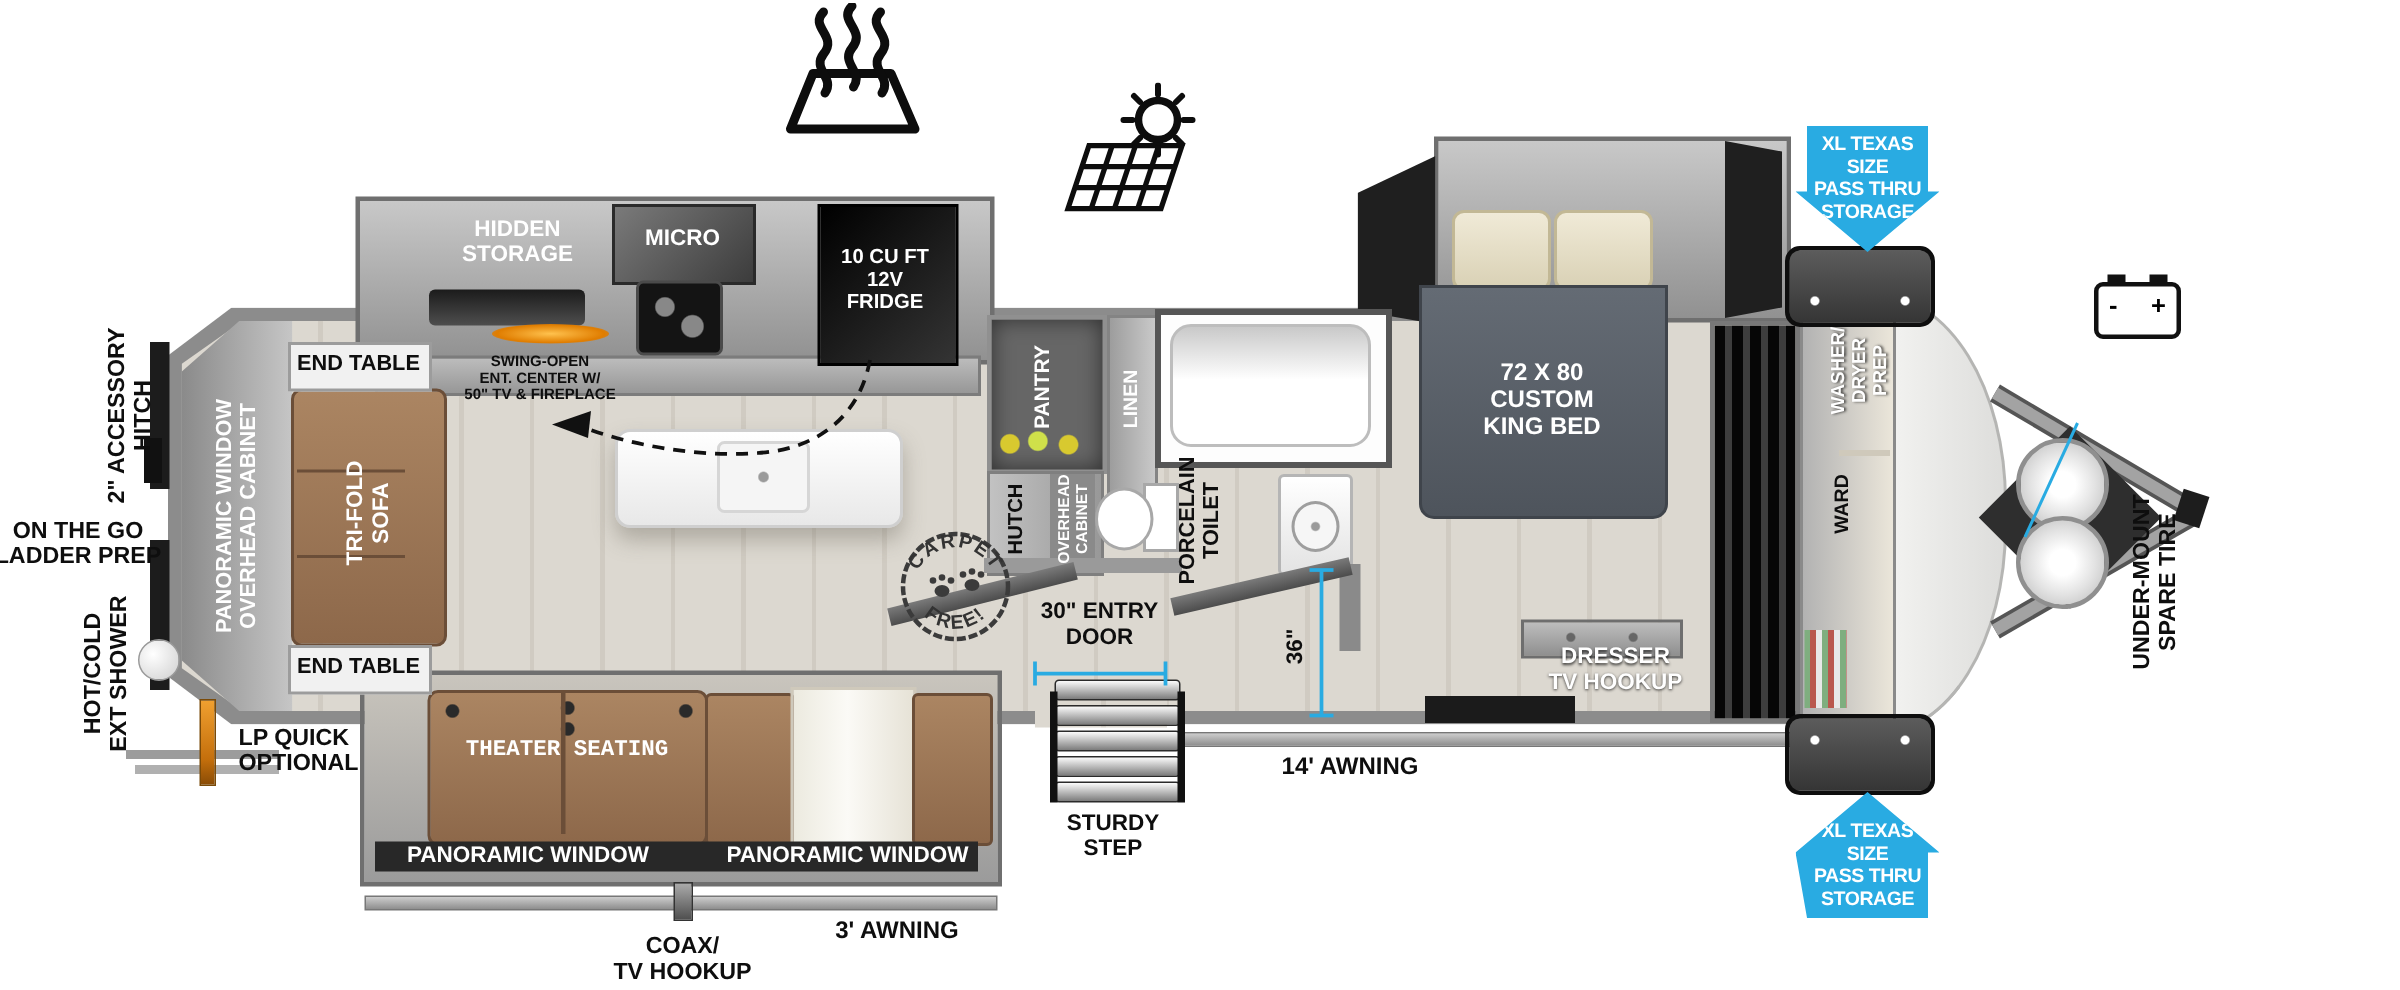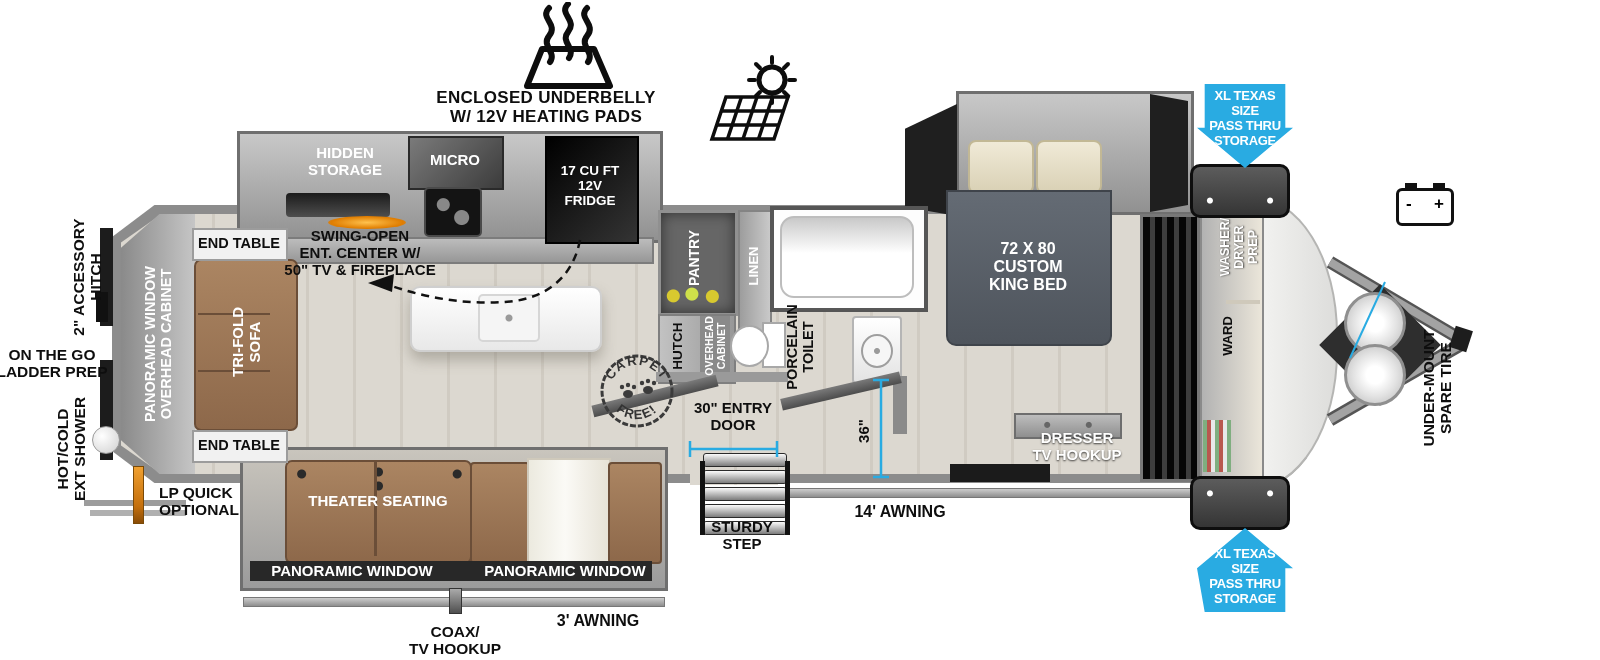--- a/index.html
+++ b/index.html
@@ -70,26 +70,26 @@
   <div class="lbl white" style="left:345px;top:162px;font-size:15px;">HIDDEN
 STORAGE</div>
   <div class="abs" style="left:408px;top:136px;width:92px;height:50px;z-index:3;
               background:linear-gradient(135deg,#7a7a7a,#3c3c3c);border:2px solid #2a2a2a;"></div>
   <div class="lbl white" style="left:455px;top:160px;font-size:15px;">MICRO</div>
   <div class="abs" style="left:424px;top:187px;width:54px;height:46px;border-radius:5px;z-index:3;border:2px solid #4a4a4a;
               background:radial-gradient(circle at 32% 34%,#888 6px,rgba(0,0,0,0) 7px),
                          radial-gradient(circle at 66% 62%,#888 7px,rgba(0,0,0,0) 8px),#141414;"></div>
   <div class="abs" style="left:545px;top:136px;width:90px;height:104px;z-index:3;
               background:linear-gradient(135deg,#000,#343434);border:2px solid #000;"></div>
-  <div class="lbl white" style="left:590px;top:186px;font-size:13.5px;">17 CU FT
+  <div class="lbl white" style="left:590px;top:186px;font-size:13.5px;">10 CU FT
 12V
 FRIDGE</div>
   <div class="abs" style="left:328px;top:216px;width:78px;height:13px;border-radius:50%;z-index:4;
               background:radial-gradient(ellipse,#ffc24e,#e07d00 65%,rgba(224,125,0,0));"></div>
-  <div class="lbl" style="left:360px;top:253px;font-size:15px;">SWING-OPEN
+  <div class="lbl" style="left:360px;top:253px;font-size:10px;">SWING-OPEN
 ENT. CENTER W/
 50" TV &amp; FIREPLACE</div>
 
   <div class="abs" style="left:410px;top:286px;width:188px;height:62px;border-radius:10px;z-index:3;
               background:linear-gradient(180deg,#ffffff,#e8e8e8);border:2px solid #cfcfcf;
               box-shadow:0 8px 14px rgba(120,115,105,.45);"></div>
   <div class="abs" style="left:478px;top:294px;width:58px;height:44px;border-radius:5px;z-index:4;
               background:radial-gradient(circle at 50% 50%,#9a9a9a 3px,rgba(0,0,0,0) 4px),#f5f5f5;
               border:2px solid #d6d6d6;"></div>
 
@@ -208,21 +208,21 @@
   <div class="tire" style="left:1344px;top:344px;"></div>
 
   <div class="grayb abs" style="left:240px;top:447px;width:422px;height:138px;z-index:2;background:linear-gradient(180deg,#c9c5bd,#9b9b9b);"></div>
   <div class="brown abs" style="left:285px;top:460px;width:183px;height:100px;z-index:3;
               background-image:radial-gradient(circle at 8% 12%,#2a2a2a 4px,rgba(0,0,0,0) 5px),
                                radial-gradient(circle at 50% 10%,#2a2a2a 4px,rgba(0,0,0,0) 5px),
                                radial-gradient(circle at 50% 24%,#2a2a2a 4px,rgba(0,0,0,0) 5px),
                                radial-gradient(circle at 93% 12%,#2a2a2a 4px,rgba(0,0,0,0) 5px),
                                linear-gradient(180deg,#ab8562,#8d684a);"></div>
   <div class="abs" style="left:374px;top:462px;width:3px;height:94px;background:#6b4e38;z-index:4;"></div>
-  <div class="lbl white" style="left:378px;top:501px;font-size:15px;">THEATER SEATING</div>
+  <div class="lbl white" style="left:378px;top:501px;font-size:15px;font-family:Liberation Mono, monospace;">THEATER SEATING</div>
   <div class="brown abs" style="left:470px;top:462px;width:56px;height:98px;border-radius:4px;z-index:3;"></div>
   <div class="abs" style="left:527px;top:458px;width:80px;height:102px;z-index:3;
               background:linear-gradient(90deg,#eceadf,#fbfaf6 45%,#e6e2d6);border:2px solid #cfc9bb;"></div>
   <div class="brown abs" style="left:608px;top:462px;width:50px;height:98px;border-radius:4px;z-index:3;"></div>
   <div class="abs" style="left:250px;top:561px;width:402px;height:20px;background:#282828;z-index:3;"></div>
   <div class="lbl white" style="left:352px;top:571px;font-size:15px;">PANORAMIC WINDOW</div>
   <div class="lbl white" style="left:565px;top:571px;font-size:15px;">PANORAMIC WINDOW</div>
 
   <div class="abs" style="left:690px;top:466px;width:88px;height:19px;z-index:2;
               background:repeating-linear-gradient(90deg,#dcd8d0 0 44px,#d0cbc2 44px 47px);"></div>
@@ -230,43 +230,41 @@
 DOOR</div>
   <div class="abs" style="left:703px;top:453px;width:84px;height:86px;z-index:5;">
     <div class="abs" style="left:-3px;top:8px;width:5px;height:74px;background:#111;"></div>
     <div class="abs" style="right:-3px;top:8px;width:5px;height:74px;background:#111;"></div>
     <div class="tread"></div>
       <div class="tread"></div>
       <div class="tread"></div>
     <div class="tread"></div>
       <div class="tread"></div>
   </div>
-  <div class="lbl" style="left:742px;top:536px;font-size:15px;">STURDY
+  <div class="lbl" style="left:742px;top:558px;font-size:15px;">STURDY
 STEP</div>
 
   <div class="abs" style="left:768px;top:488px;width:476px;height:8px;z-index:2;
               background:linear-gradient(180deg,#cdcdcd,#8e8e8e);border:1px solid #777;"></div>
   <div class="lbl" style="left:900px;top:512px;font-size:16px;">14' AWNING</div>
   <div class="abs" style="left:243px;top:597px;width:420px;height:8px;z-index:2;
               background:linear-gradient(180deg,#cdcdcd,#8e8e8e);border:1px solid #777;"></div>
   <div class="lbl" style="left:598px;top:621px;font-size:16px;">3' AWNING</div>
 
   <div class="abs" style="left:449px;top:588px;width:11px;height:24px;z-index:3;
               background:linear-gradient(180deg,#aaa,#4f4f4f);border:1px solid #333;"></div>
   <div class="lbl" style="left:455px;top:640px;font-size:15.5px;">COAX/
 TV HOOKUP</div>
 
   <svg class="abs" style="left:497px;top:2px;z-index:10;" width="122" height="88" viewBox="0 0 122 88">
     <path d="M30 84 L45 47 L97 47 L113 84 Z" fill="none" stroke="#0d0d0d" stroke-width="6" stroke-linejoin="round"></path>
     <path d="M52 6 c-10 10 10 16 0 28 c-8 10 8 16 1 26" fill="none" stroke="#0d0d0d" stroke-width="6" stroke-linecap="round"></path>
     <path d="M71 2 c-10 10 10 16 0 28 c-8 10 8 16 1 26" fill="none" stroke="#0d0d0d" stroke-width="6" stroke-linecap="round"></path>
     <path d="M90 6 c-10 10 10 16 0 28 c-8 10 8 16 1 26" fill="none" stroke="#0d0d0d" stroke-width="6" stroke-linecap="round"></path>
   </svg>
-  <div class="lbl" style="left:546px;top:107px;font-size:17px;letter-spacing:.3px;">ENCLOSED UNDERBELLY
-W/ 12V HEATING PADS</div>
 
   <svg class="abs" style="left:692px;top:55px;z-index:10;" width="108" height="90" viewBox="0 0 108 90">
     <circle cx="80" cy="25" r="13" fill="#fff" stroke="#0d0d0d" stroke-width="5"></circle>
     <g stroke="#0d0d0d" stroke-width="4" stroke-linecap="round">
       <line x1="80" y1="2" x2="80" y2="8"></line>
         <line x1="80" y1="42" x2="80" y2="48"></line>
       <line x1="57" y1="25" x2="63" y2="25"></line>
         <line x1="97" y1="25" x2="103" y2="25"></line>
       <line x1="64" y1="9" x2="68" y2="13"></line>
         <line x1="92" y1="37" x2="96" y2="41"></line>

